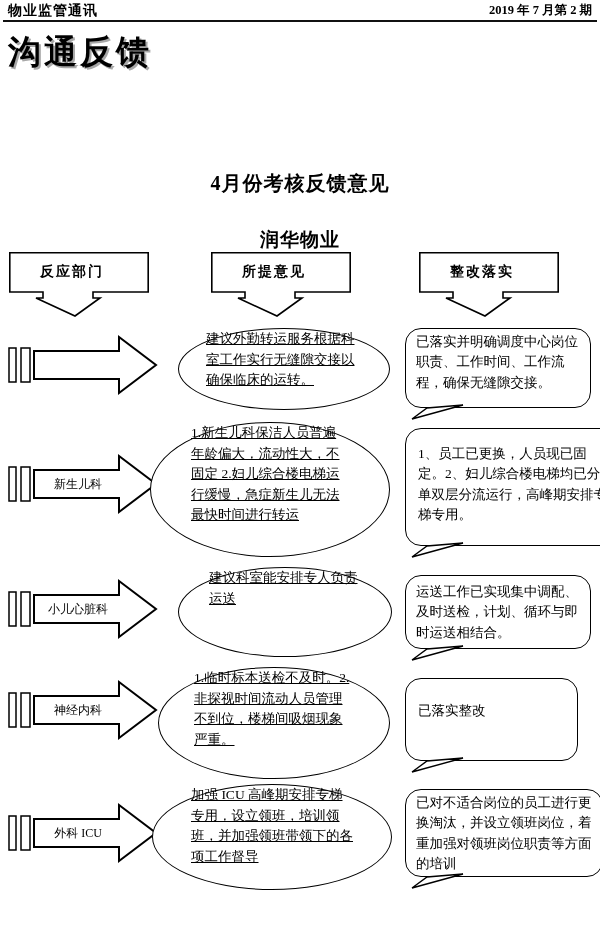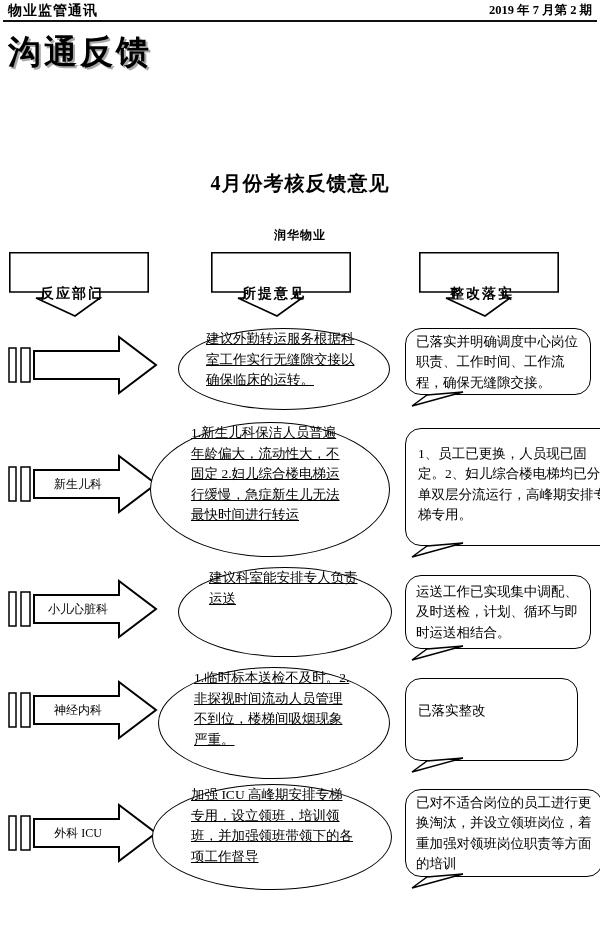--- a/index.html
+++ b/index.html
@@ -10,26 +10,26 @@
   
   .masthead-left{position:absolute;left:8px;top:2px;font-size:14px;font-weight:700;letter-spacing:1px;}
   .masthead-right{position:absolute;right:8px;top:2px;font-size:12.5px;font-weight:700;}
   .masthead-rule{position:absolute;left:3px;right:3px;top:20px;height:2px;background:#111;}
   
   .section-title{
     position:absolute;left:8px;top:30px;font-size:33px;font-weight:700;letter-spacing:3px;
     text-shadow:2px 2px 0 #a8a8a8;
   }
   .doc-title{position:absolute;left:0;top:170px;width:600px;text-align:center;font-size:20px;font-weight:700;letter-spacing:1px;}
-  .doc-subtitle{position:absolute;left:0;top:227px;width:600px;text-align:center;font-size:12px;font-weight:700;letter-spacing:1px;}
+  .doc-subtitle{position:absolute;left:0;top:227px;width:600px;text-align:center;font-size:19px;font-weight:700;letter-spacing:1px;}
   
   .colhead{position:absolute;top:252px;width:140px;height:66px;}
   .colhead svg{position:absolute;left:0;top:0;width:140px;height:66px;}
   .colhead .lbl{position:absolute;left:0;top:0;width:126px;height:40px;display:flex;align-items:center;justify-content:center;
-    font-size:14px;font-weight:700;letter-spacing:2px;margin-top:22px;}
+    font-size:14px;font-weight:700;letter-spacing:2px;}
   
   .row{position:absolute;left:0;width:600px;}
   .dept{position:absolute;left:6px;width:154px;height:62px;}
   .dept svg{position:absolute;left:0;top:0;width:154px;height:62px;}
   .dept .lbl{position:absolute;left:30px;top:0;width:84px;height:62px;display:flex;align-items:center;justify-content:center;
     font-size:12px;white-space:nowrap;}
   .shape{fill:#fff;stroke:#000;}
   .oval{
     position:absolute;border:1.6px solid #000;border-radius:50%;background:#fff;
     display:flex;align-items:flex-start;justify-content:center;text-decoration:underline;
@@ -77,21 +77,21 @@
     <div class="dept" style="top:9px">
       <svg viewBox="0 0 154 62">
         <rect class="shape" stroke-width="1.5" x="3" y="14" width="7" height="34"></rect>
         <rect class="shape" stroke-width="1.5" x="15" y="14" width="9" height="34"></rect>
         <polygon class="shape" stroke-width="2" points="28,17 113,17 113,3 150,31 113,59 113,45 28,45"></polygon>
       </svg>
     </div>
     <div class="oval" style="left:178px;top:3px;width:210px;height:80px">
       <span class="txt" style="padding:0 27px">建议外勤转运服务根据科室工作实行无缝隙交接以确保临床的运转。</span>
     </div>
-    <div class="bubble" style="left:405px;top:3px;width:186px;height:67px">
+    <div class="bubble" style="left:405px;top:3px;width:186px;height:80px">
       <span class="txt" style="padding:3px 9px 0 10px">已落实并明确调度中心岗位职责、工作时间、工作流程，确保无缝隙交接。</span>
       <svg class="tail" viewBox="0 0 56 16">
         <polygon class="shape" stroke-width="1.4" points="1,14 52,0 16,3"></polygon>
       </svg>
     </div>
   </div>
 
   <div class="row" style="top:420px;height:145px">
     <div class="dept" style="top:33px">
       <svg viewBox="0 0 154 62">

